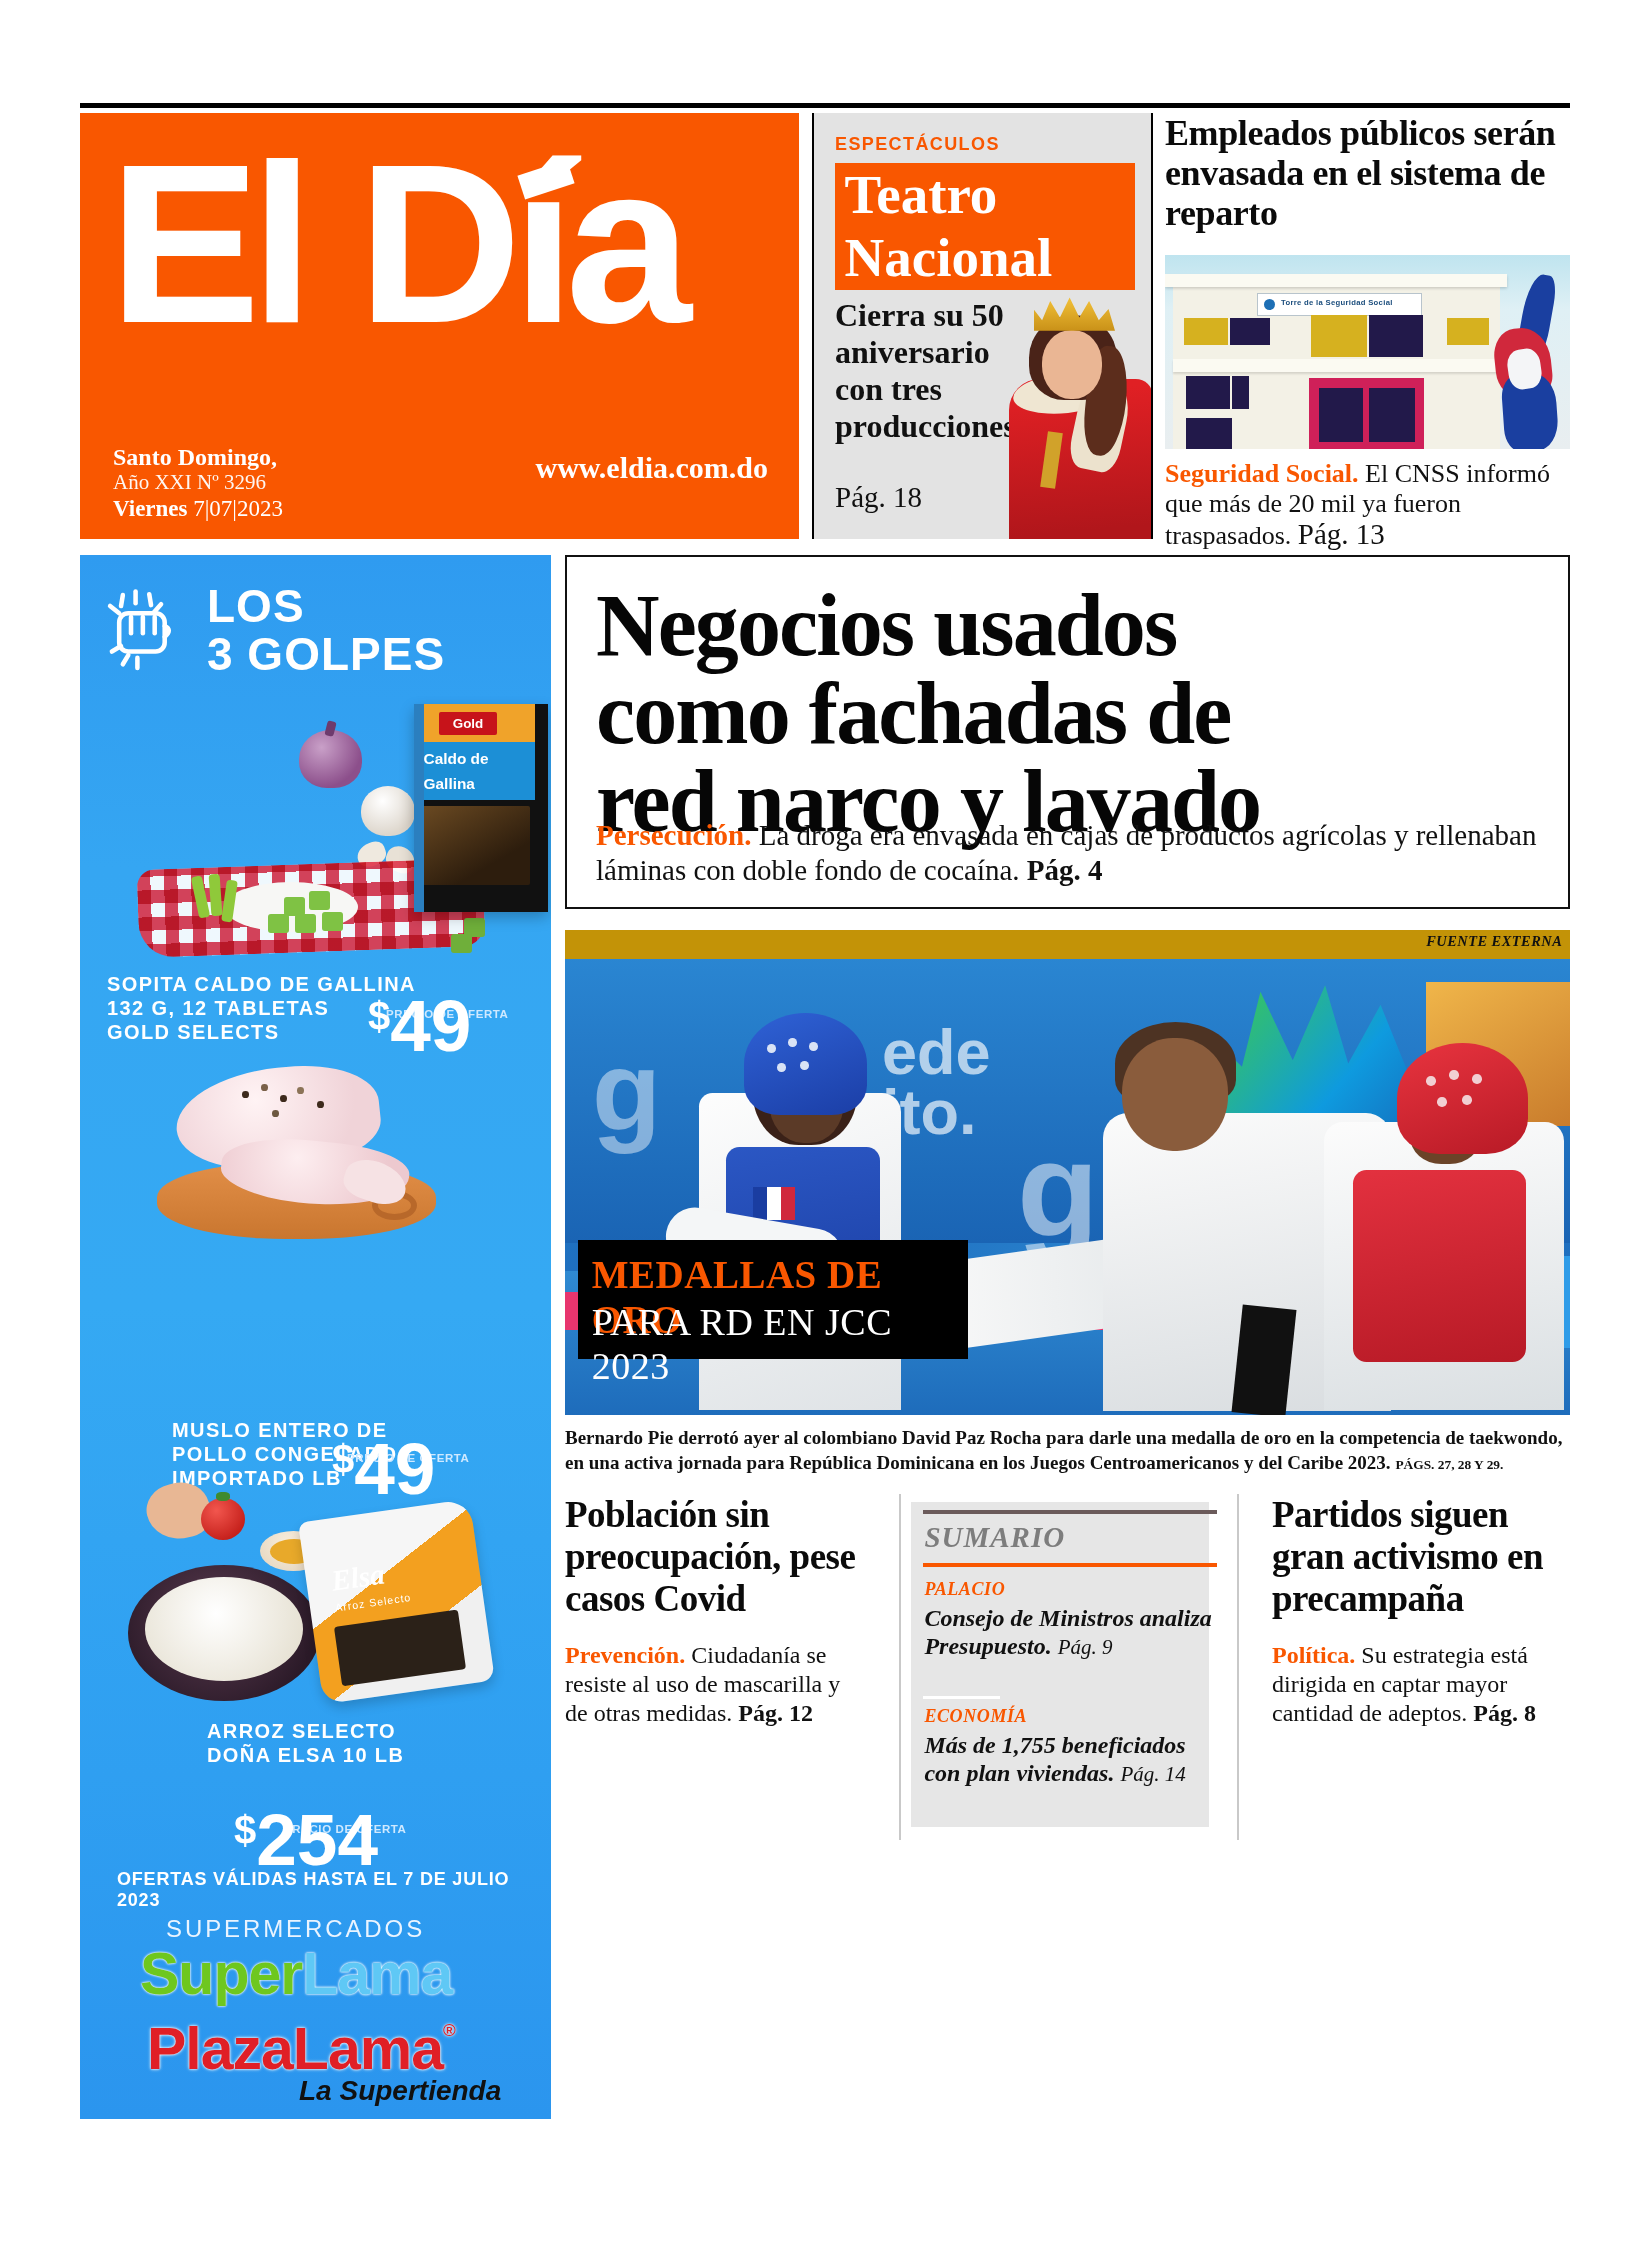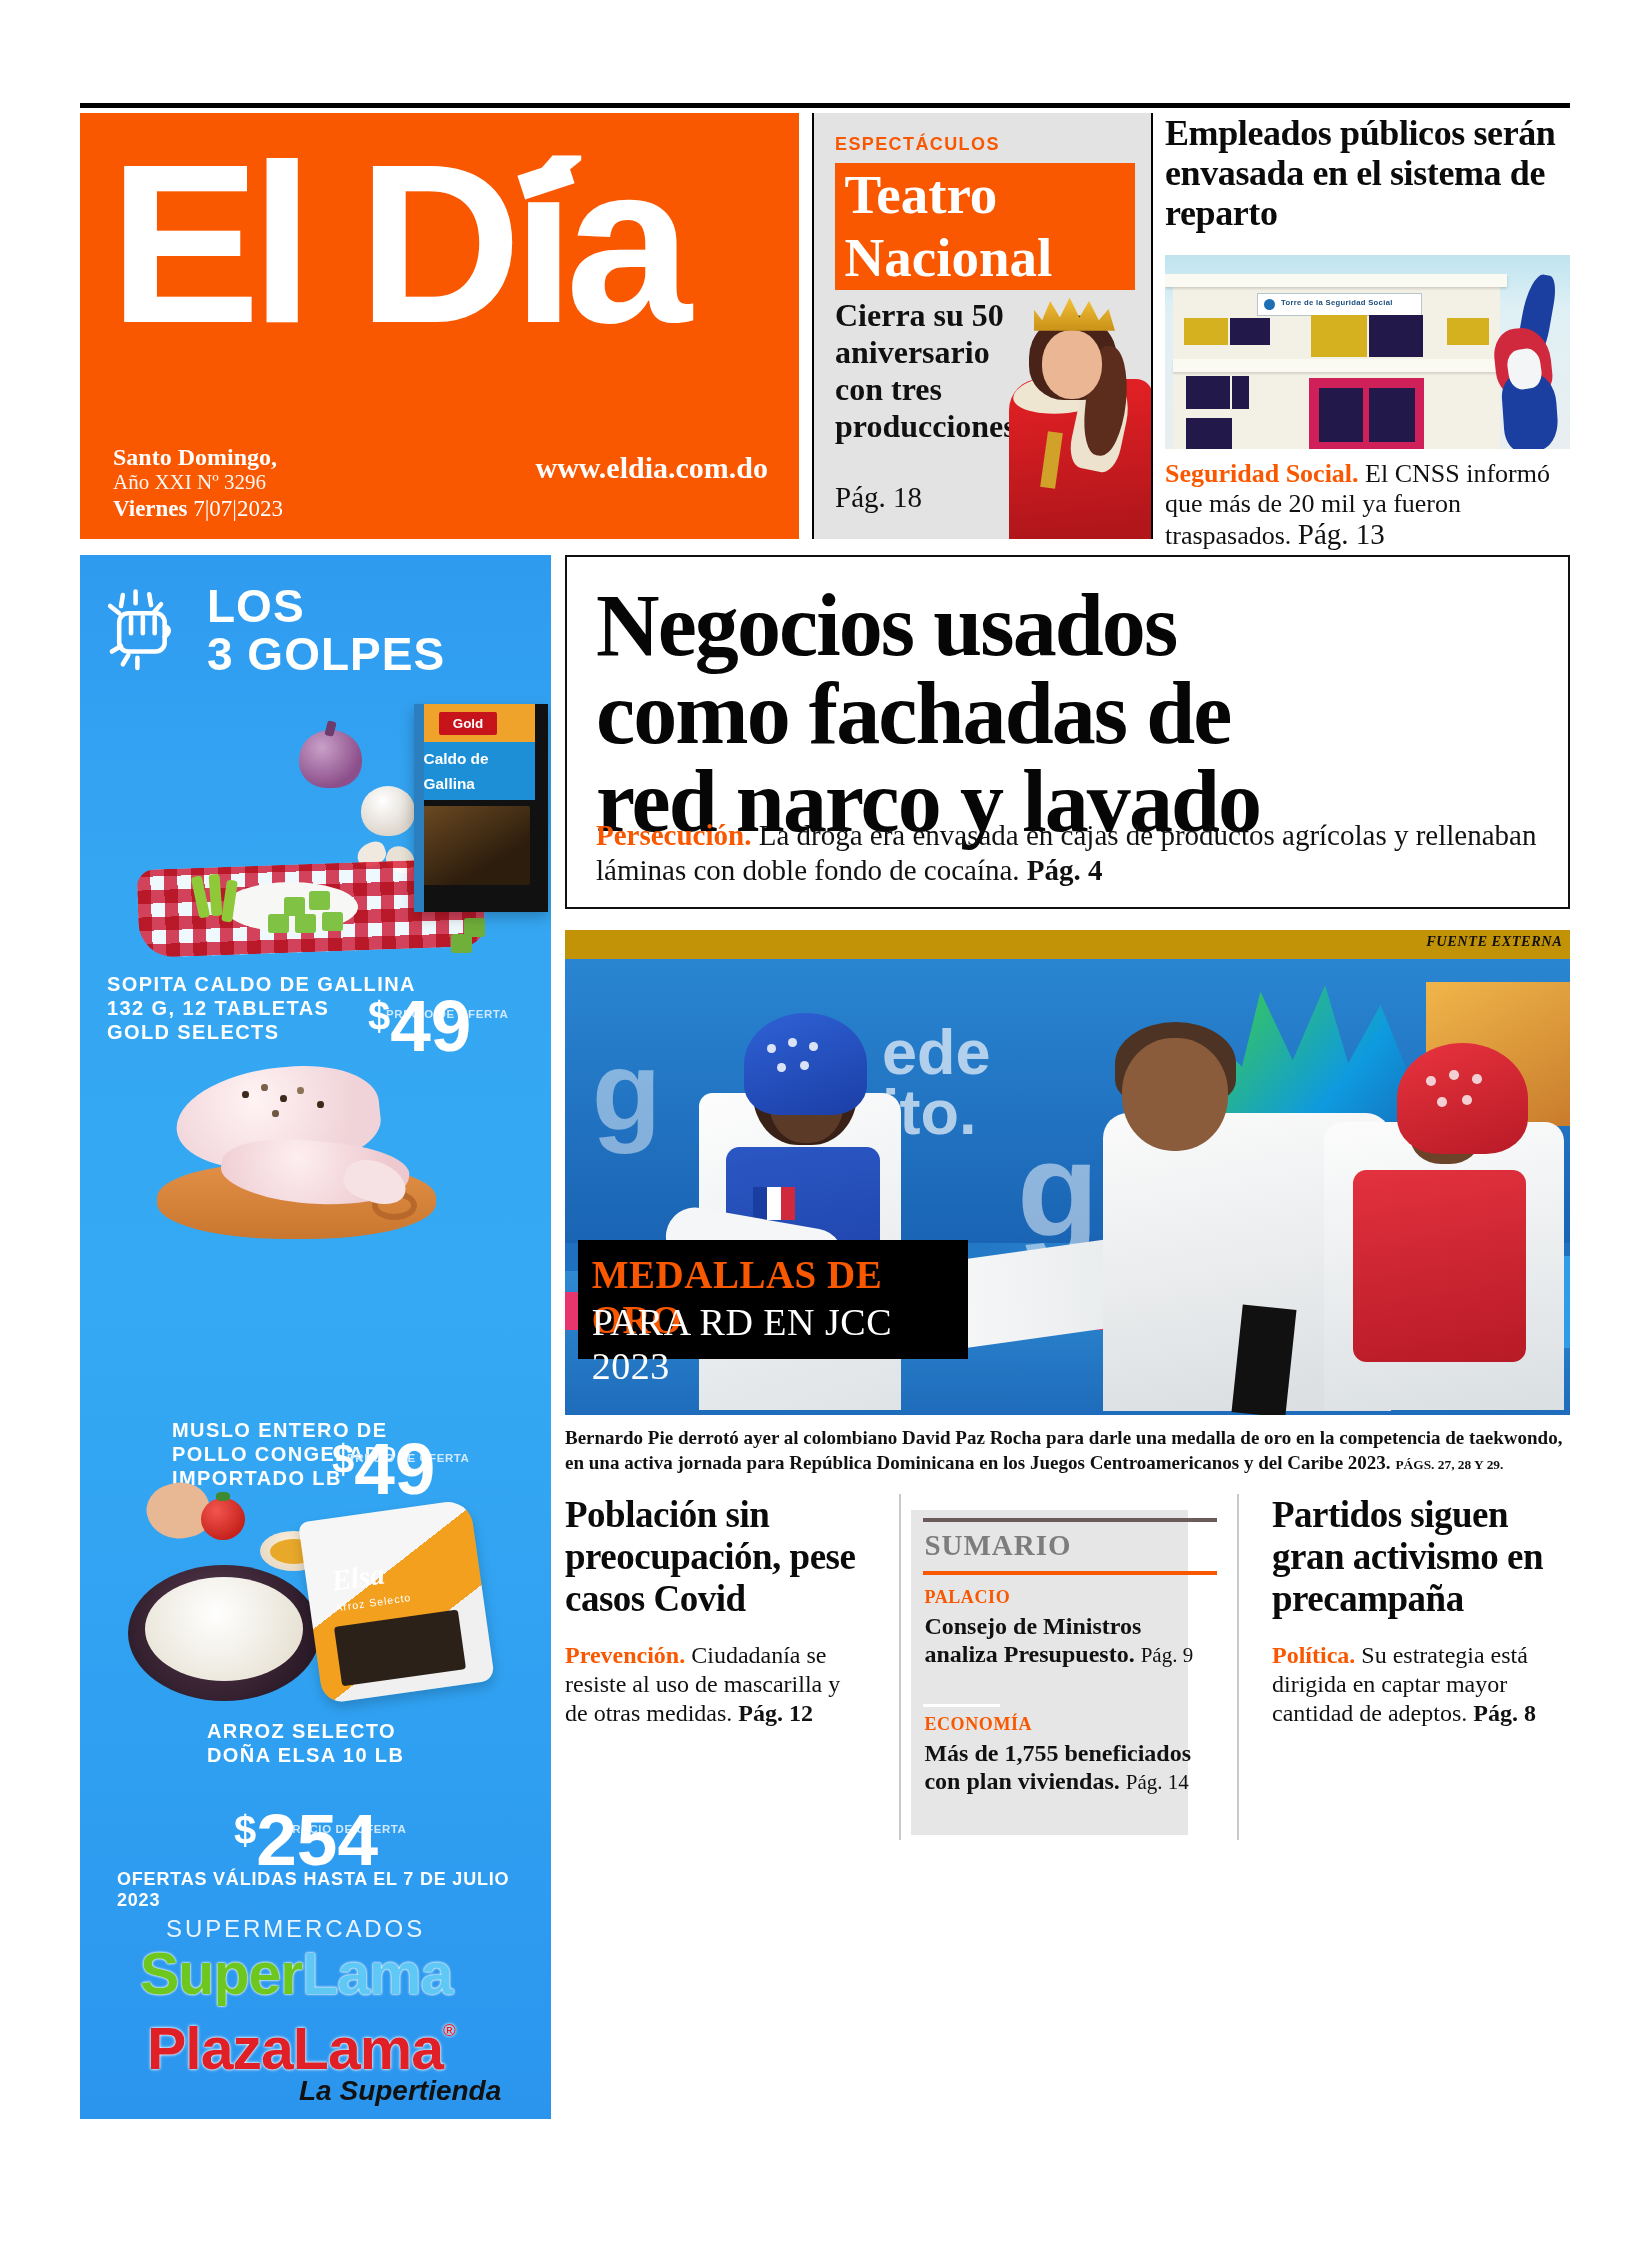--- a/index.html
+++ b/index.html
@@ -185,21 +185,21 @@
   .bcol h3{margin:0;font-family:"Liberation Serif",serif;font-weight:bold;font-size:37px;line-height:42px;color:#0b0b0b;letter-spacing:-0.5px;}
   .bcol .deck{margin-top:21px;font-family:"Liberation Serif",serif;font-size:24px;line-height:29px;color:#111;}
   .bcol .deck .lead{color:#F95700;font-weight:bold;}
   .bcol .deck .pag{font-weight:bold;}
   .bcol.c1{left:0;}
   .bcol.c3{left:707px;}
   .vline{position:absolute;top:0;width:1.9px;height:346px;background:#c9c9c9;}
   .vline.v1{left:334px;}
   .vline.v2{left:672px;}
 
-  .sumario{position:absolute;left:346px;top:16px;width:277px;height:325px;background:#e6e6e6;}
+  .sumario{position:absolute;left:346px;top:8px;width:298px;height:325px;background:#e6e6e6;font-style:italic;}
   .sum-top{position:absolute;left:11.5px;top:7.7px;width:294px;height:4.8px;background:#6b5b5b;}
   .sum-ttl{position:absolute;left:13.4px;top:19px;font-family:"Liberation Serif",serif;font-weight:bold;font-size:29px;color:#7d7d7d;letter-spacing:1px;}
   .sum-rule{position:absolute;left:11.5px;top:61px;width:294px;height:3.8px;background:#F95700;}
   .sum-item{position:absolute;left:13.4px;width:288px;}
   .sum-item .k{font-family:"Liberation Serif",serif;font-weight:bold;font-size:18px;color:#F95700;letter-spacing:0.6px;}
   .sum-item .t{font-family:"Liberation Serif",serif;font-weight:bold;font-size:24px;line-height:28px;color:#111;margin-top:3.8px;}
   .sum-item .t .pag{font-weight:normal;font-size:21px;}
   .sum-div{position:absolute;left:11.5px;width:77px;height:2.9px;background:#fff;}
 </style>
 </head>

